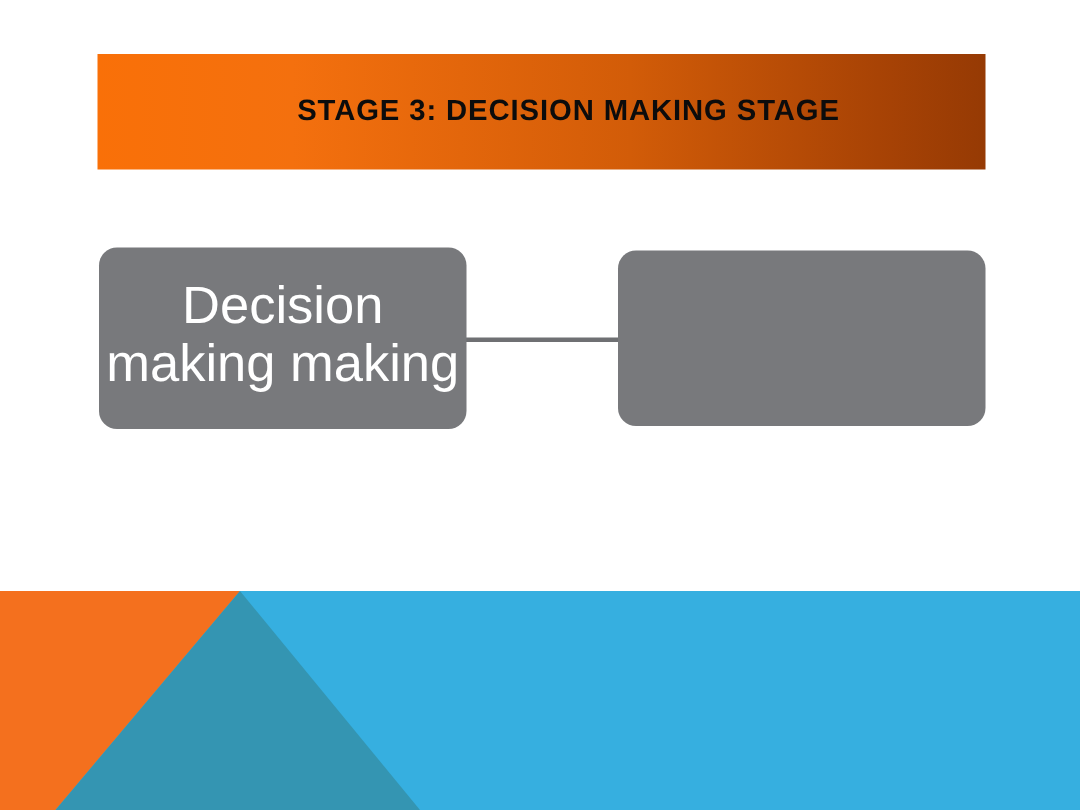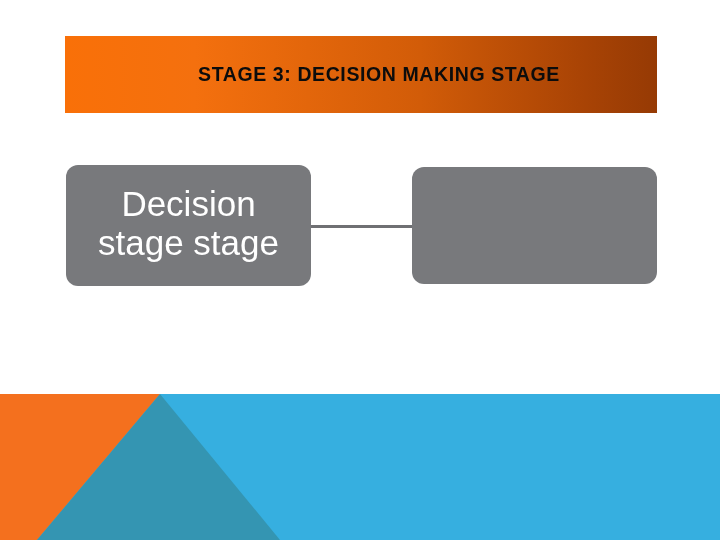--- a/index.html
+++ b/index.html
@@ -119,21 +119,21 @@
 <div id="slide">
 
   <div id="title-banner">
     <span id="title-text" style="color: rgb(12, 12, 12);">STAGE 3: DECISION MAKING STAGE</span>
   </div>
 
   <div id="connector-line" style="background: rgb(111, 112, 115);"></div>
 
   <div id="node-decision" class="node-box" style="background: rgb(120, 121, 124);"></div>
   <div id="node-decision-label" class="node-label" style="color: rgb(255, 255, 255);">Decision
-stage stage</div>
+making making</div>
 
   <div id="node-qspm" class="node-box" style="background: rgb(120, 121, 124);"></div>
 
   <div id="footer">
     <div id="footer-blue" style="background: rgb(54, 175, 224);"></div>
     <svg id="footer-shapes" width="720" height="146" viewBox="0 0 720 146" preserveAspectRatio="none">
       <polygon id="shape-orange-triangle" points="0,0 160,0 37,146 0,146" fill="#F4701E"></polygon>
       <polygon id="shape-teal-triangle" points="160,0 280,146 37,146" fill="#3495B2"></polygon>
     </svg>
   </div>

